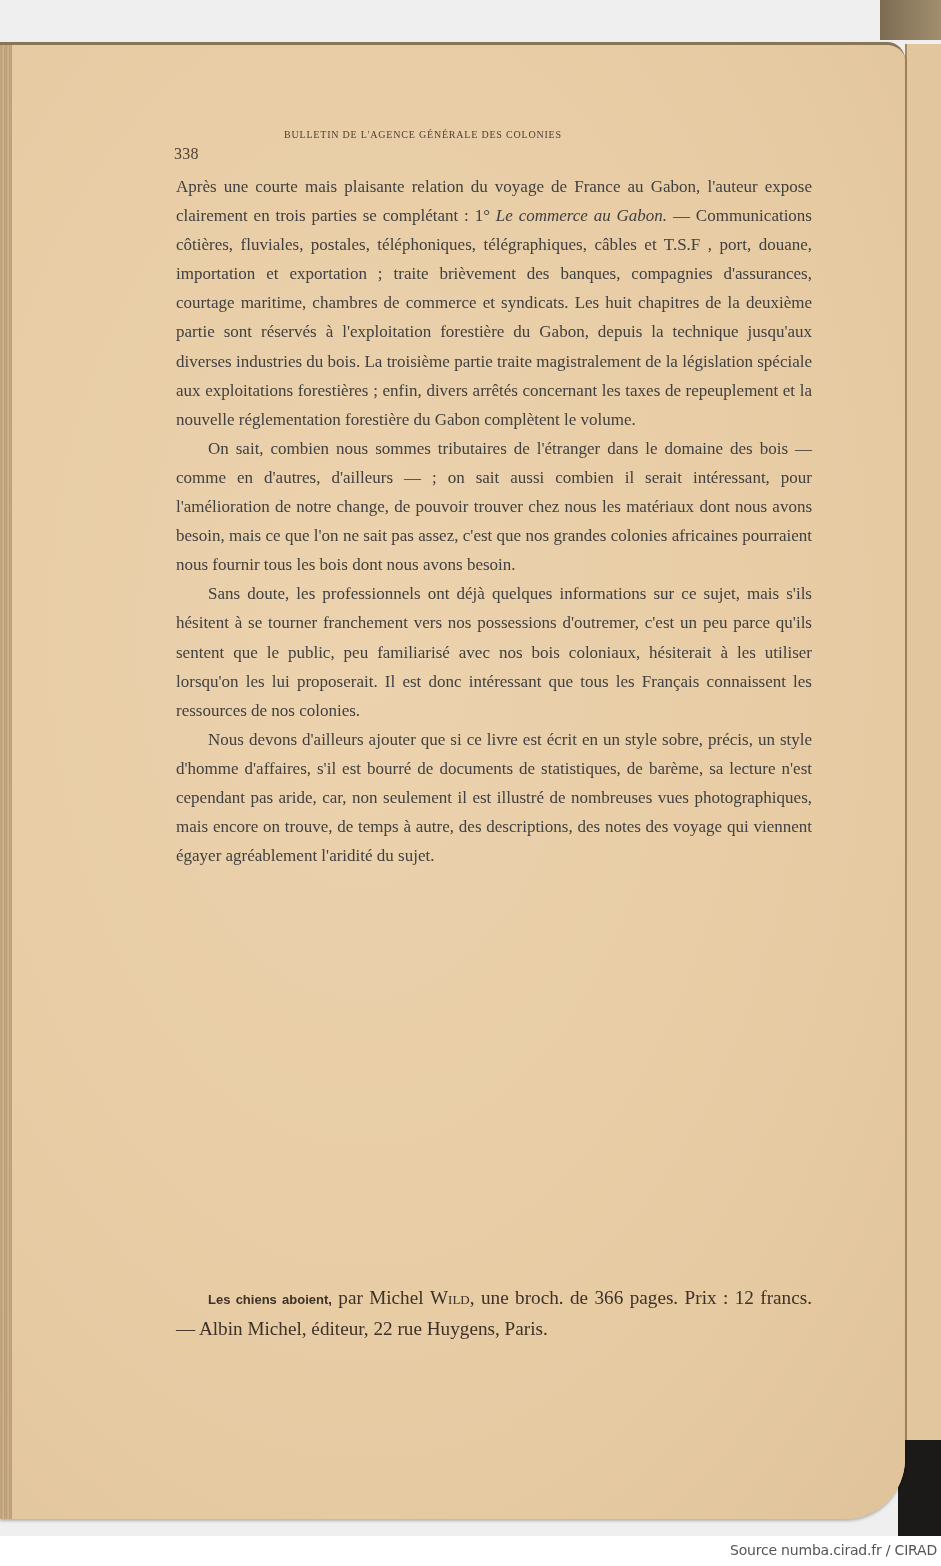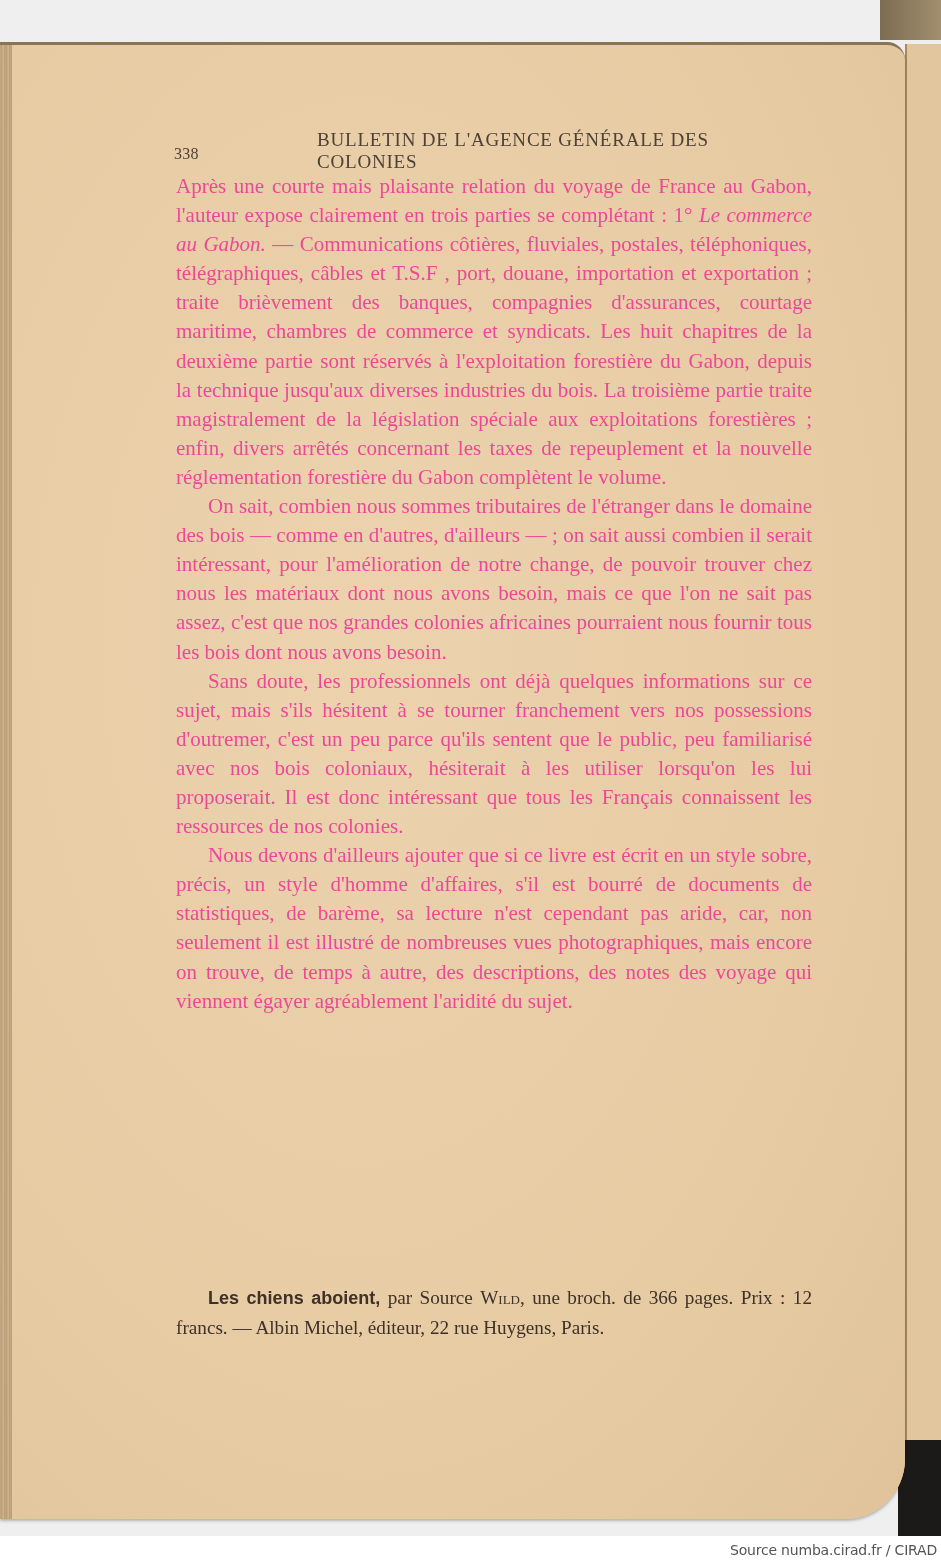--- a/index.html
+++ b/index.html
@@ -37,36 +37,36 @@
       position: absolute; left: 905px; top: 44px; width: 36px; height: 1400px;
       background: #e2c69e;
       border-left: 2px solid #a88a5e;
     }
     .running-head {
       position: absolute; top: 128px; left: 174px; width: 640px; height: 22px;
       font-size: 14px; color: #4e4136; letter-spacing: 0.3px;
     }
     .page-number { position: absolute; left: 0; top: 17px; font-size: 16px; }
     .header-title {
-      position: absolute; left: 110px; top: 1px; font-size: 19px;
-      font-variant: small-caps; text-transform: uppercase; letter-spacing: 0.8px; margin-left: 33px;
+      position: absolute; left: 110px; top: 1px; font-size: 10px;
+      font-variant: small-caps; text-transform: uppercase; letter-spacing: 0.8px;
     }
     .text-block {
       position: absolute; left: 176px; top: 172px; width: 636px;
-      color: #ec4899; font-size: 21px; line-height: 29.1px;
+      color: #404040; font-size: 17px; line-height: 29.1px;
     }
     .text-block p { margin: 0; text-align: justify; text-align-last: left; }
     .text-block p.indent { text-indent: 32px; }
     .text-block .ital { font-style: italic; }
     .review {
       position: absolute; left: 176px; top: 1283px; width: 636px;
       color: #3d3128; font-size: 19.2px; line-height: 29px;
       text-indent: 32px; text-align: justify;
     }
-    .review b { font-family: "Liberation Sans", "DejaVu Sans", sans-serif; font-weight: bold; font-size: 18px; margin-top: 18px; }
+    .review b { font-family: "Liberation Sans", "DejaVu Sans", sans-serif; font-weight: bold; font-size: 13px; margin-top: 18px; }
     .smallcaps { font-variant: small-caps; }
     .source-credit {
       position: absolute; right: 4px; top: 1542px;
       font-family: "DejaVu Sans", "Liberation Sans", sans-serif;
       font-size: 14px; color: #555555; letter-spacing: -0.2px; text-align: right;
     }
   </style>
 </head>
 <body>
 
@@ -85,16 +85,16 @@
 </div>
 
 <div class="text-block">
   <p><span>Après une courte mais plaisante relation du voyage de France au Gabon, l'auteur expose clairement en trois parties se complétant : 1° </span><span class="ital">Le commerce au Gabon.</span><span> — Communications côtières, fluviales, postales, téléphoniques, télégraphiques, câbles et T.S.F , port, douane, importation et exportation ; traite brièvement des banques, compagnies d'assurances, courtage maritime, chambres de commerce et syndicats. Les huit chapitres de la deuxième partie sont réservés à l'exploitation forestière du Gabon, depuis la technique jusqu'aux diverses industries du bois. La troisième partie traite magistralement de la législation spéciale aux exploitations forestières ; enfin, divers arrêtés concernant les taxes de repeuplement et la nouvelle réglementation forestière du Gabon complètent le volume.</span></p>
   <p class="indent">On sait, combien nous sommes tributaires de l'étranger dans le domaine des bois — comme en d'autres, d'ailleurs — ; on sait aussi combien il serait intéressant, pour l'amélioration de notre change, de pouvoir trouver chez nous les matériaux dont nous avons besoin, mais ce que l'on ne sait pas assez, c'est que nos grandes colonies africaines pourraient nous fournir tous les bois dont nous avons besoin.</p>
   <p class="indent">Sans doute, les professionnels ont déjà quelques informations sur ce sujet, mais s'ils hésitent à se tourner franchement vers nos possessions d'outremer, c'est un peu parce qu'ils sentent que le public, peu familiarisé avec nos bois coloniaux, hésiterait à les utiliser lorsqu'on les lui proposerait. Il est donc intéressant que tous les Français connaissent les ressources de nos colonies.</p>
   <p class="indent">Nous devons d'ailleurs ajouter que si ce livre est écrit en un style sobre, précis, un style d'homme d'affaires, s'il est bourré de documents de statistiques, de barème, sa lecture n'est cependant pas aride, car, non seulement il est illustré de nombreuses vues photographiques, mais encore on trouve, de temps à autre, des descriptions, des notes des voyage qui viennent égayer agréablement l'aridité du sujet.</p>
 </div>
 
 <div class="review">
-  <b>Les chiens aboient,</b><span> par Source </span><span class="smallcaps">Wild</span><span>, une broch. de 366 pages. Prix : 12 francs. — Albin Michel, éditeur, 22 rue Huygens, Paris.</span>
+  <b>Les chiens aboient,</b><span> par Michel </span><span class="smallcaps">Wild</span><span>, une broch. de 366 pages. Prix : 12 francs. — Albin Michel, éditeur, 22 rue Huygens, Paris.</span>
 </div>
 
 <div class="source-credit">Source numba.cirad.fr / CIRAD</div>
 
 </body></html>

